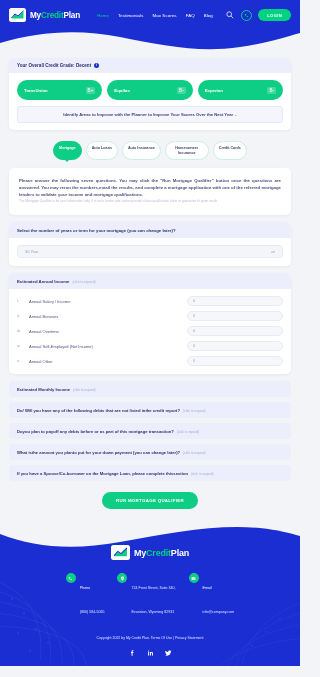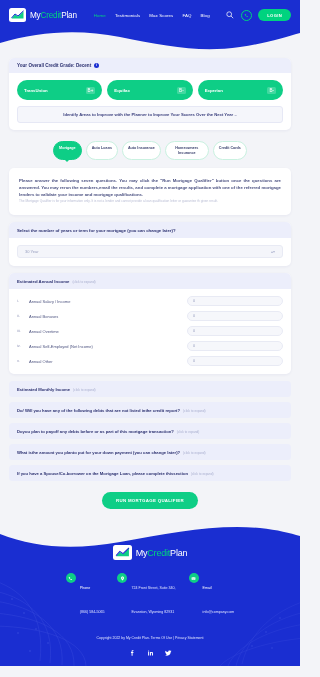--- a/index.html
+++ b/index.html
@@ -26,21 +26,21 @@
     display: flex; align-items: center;
     padding: 0 9px; height: 30px;
   }
   .brand { display: flex; align-items: center; gap: 4px; }
   .logo-mark {
     width: 17px; height: 14px; background: #ffffff;
     border-radius: 2.5px; position: relative; overflow: hidden;
     display: flex; align-items: flex-end; justify-content: center;
   }
   .logo-mark svg { display: block; }
-  .brand-name { font-size: 8.2px; font-weight: normal; letter-spacing: -0.2px; white-space: nowrap; }
+  .brand-name { font-size: 8.2px; font-weight: bold; letter-spacing: -0.2px; white-space: nowrap; }
   .brand-my { color: #ffffff; }
   .brand-credit { color: #00d37f; }
   .brand-plan { color: #ffffff; }
 
   .nav-links { display: flex; align-items: center; gap: 9px; margin-left: 17px; }
   .nav-link {
     font-size: 4.4px; color: #ffffff; letter-spacing: 0.1px;
     white-space: nowrap; cursor: pointer;
   }
   .nav-link.active { color: #00d37f; }

